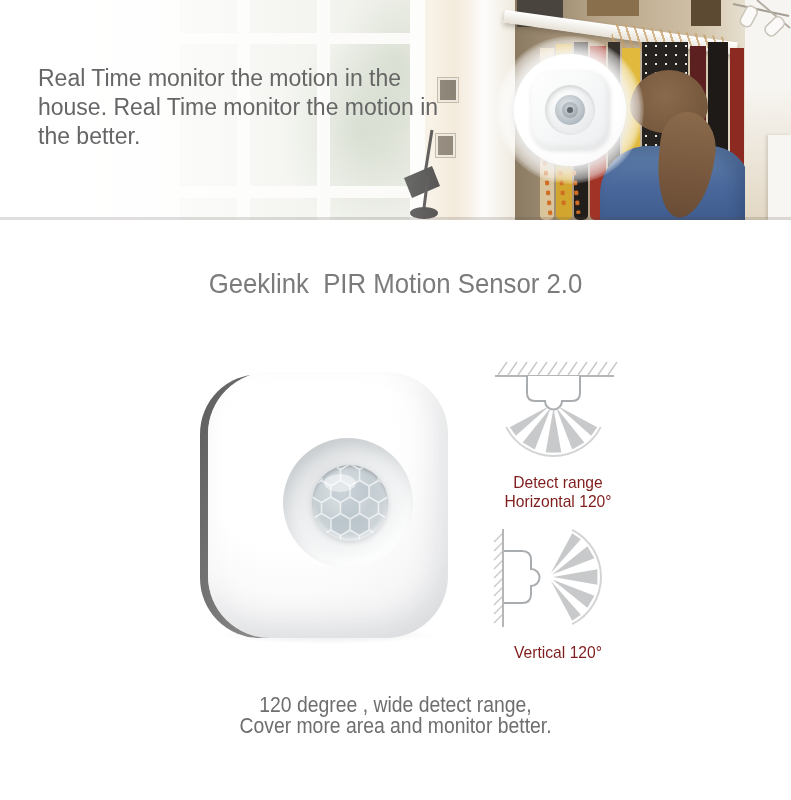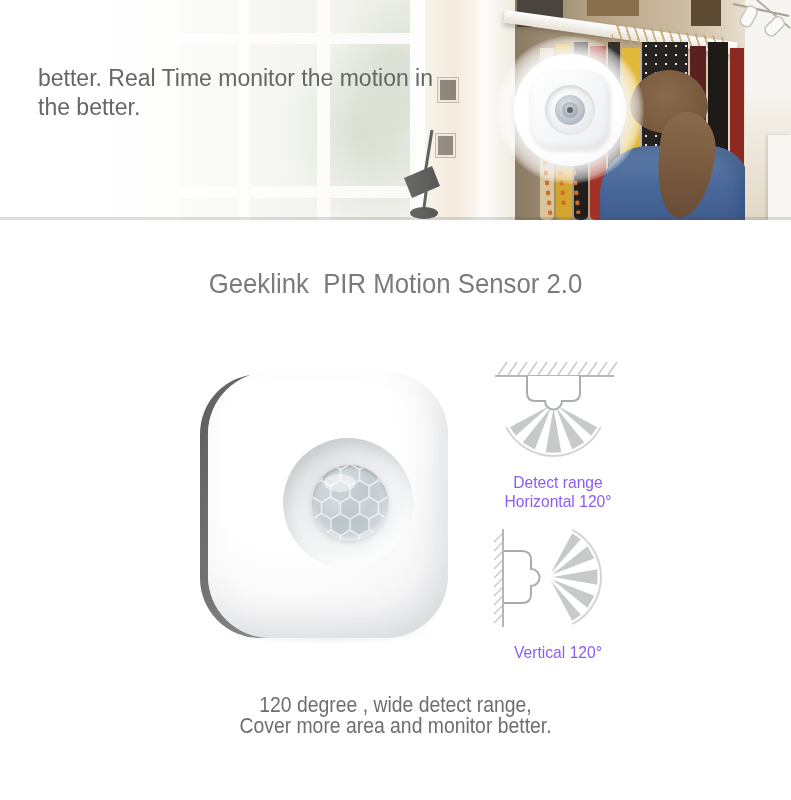--- a/index.html
+++ b/index.html
@@ -98,21 +98,21 @@
         background:radial-gradient(120% 120% at 35% 25%,#ffffff 35%,#f6f6f7 60%,#e9eaec 85%,#dfe1e3 100%);
         box-shadow:inset -10px -16px 28px rgba(140,145,150,.20),inset 6px 8px 14px rgba(255,255,255,.85);}
   .dev-recess{position:absolute;left:91px;top:72px;width:130px;height:130px;border-radius:50%;
         background:radial-gradient(circle at 38% 32%,#dfe1e3 0%,#eceeef 40%,#fafbfb 72%,#ffffff 100%);
         box-shadow:inset 4px 8px 14px rgba(120,128,135,.30),inset -3px -6px 10px rgba(255,255,255,.9);}
   .dev-dome{position:absolute;left:120px;top:99px;width:76px;height:76px;border-radius:50%;overflow:hidden;
         background:radial-gradient(circle at 42% 36%,#dfe5e8 0%,#c5ced3 45%,#cfd6da 70%,#eef1f2 100%);
         box-shadow:inset 0 2px 3px rgba(110,118,124,.45),inset 0 -2px 4px rgba(255,255,255,.7),0 2px 5px rgba(120,128,134,.25);}
 
   
-  .diagrams{position:absolute;left:462px;top:353px;width:192px;text-align:center;color:#8b5cf6;}
+  .diagrams{position:absolute;left:462px;top:353px;width:192px;text-align:center;color:#7f1d1d;}
   .cap{font-size:17px;line-height:19px;transform:scaleX(.92);transform-origin:center;}
   .dg-v{margin-top:12px;}
 </style>
 </head>
 <body>
 
 <div class="canvas">
 
   <div class="photo">
     <div class="wall-left"></div>
@@ -177,21 +177,22 @@
             <div class="inset-lens-inner">
               <div class="inset-lens-dot"></div>
             </div>
           </div>
         </div>
       </div>
     </div>
   </div>
 
   <div class="headline">
-    <span>better. Real Time monitor the motion in</span>
+    <span>Real Time monitor the motion in the</span>
+    <span>house. Real Time monitor the motion in</span>
     <span>the better.</span>
   </div>
 
   <div class="title">Geeklink  PIR Motion Sensor 2.0</div>
 
   <div class="render">
     <div class="dev-shadow"></div>
     <div class="dev-back"></div>
     <div class="dev-body"></div>
     <div class="dev-recess"></div>

